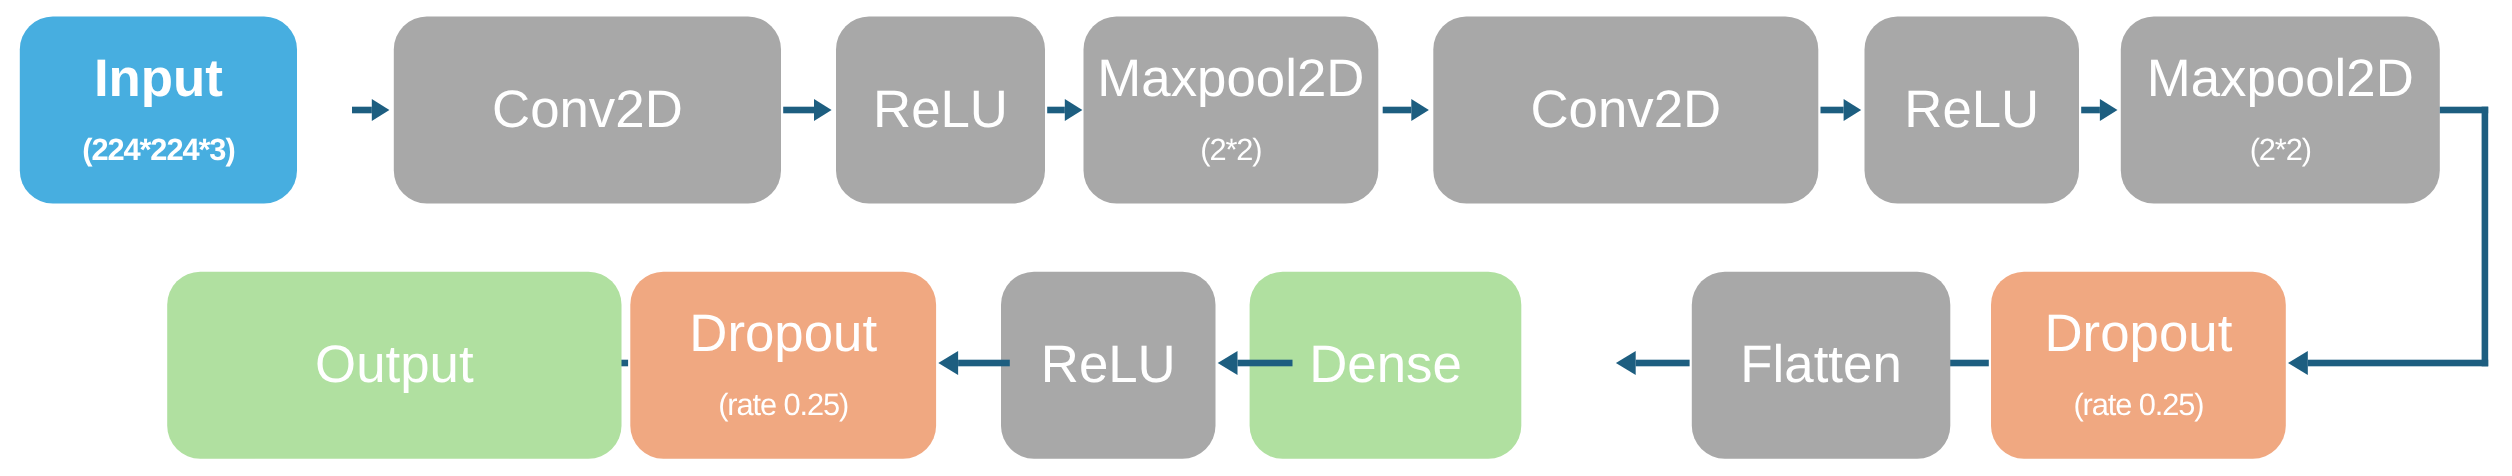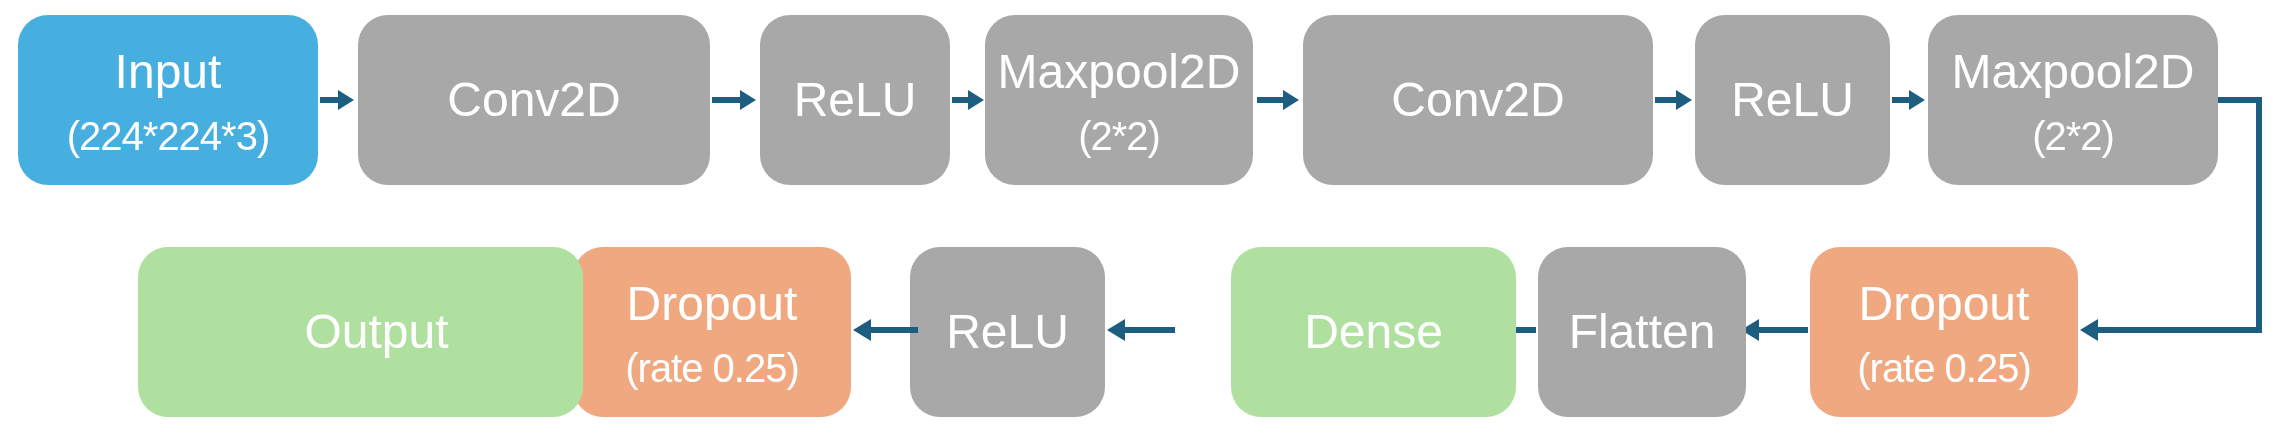--- a/index.html
+++ b/index.html
@@ -22,40 +22,40 @@
     display:flex;
     flex-direction:column;
     justify-content:center;
     align-items:center;
     color:var(--label-white,#fff);
     text-align:center;
   }
   .row1{top:15px;}
   .row2{top:247px;}
   .l1{font-size:48px;line-height:72px;white-space:nowrap;}
-  .l2{font-size:40px;line-height:56px;white-space:nowrap;letter-spacing:-1px;}
+  .l2{font-size:28px;line-height:56px;white-space:nowrap;letter-spacing:-1px;}
   .l2:empty{display:none;}
   .bg-input{background:var(--input-blue,#47AEE0);}
   .bg-gray{background:var(--layer-gray,#A8A8A8);}
   .bg-green{background:var(--dense-green,#B0E0A0);}
   .bg-orange{background:var(--dropout-orange,#F0A881);}
 
-  #blk-input   {left:18px;  width:300px;}
+  #blk-input   {left:18px;  width:252px;font-weight:bold;}
   #blk-conv1   {left:358px; width:352px;}
   #blk-relu1   {left:760px; width:190px;}
   #blk-maxpool1{left:985px; width:268px;}
   #blk-conv2   {left:1303px;width:350px;}
   #blk-relu2   {left:1695px;width:195px;}
   #blk-maxpool2{left:1928px;width:290px;}
 
-  #blk-output  {left:138px; width:413px;padding-left:32px;}
+  #blk-output  {left:152px; width:413px;}
   #blk-dropout2{left:573px; width:278px;}
   #blk-relu3   {left:910px; width:195px;}
-  #blk-dense   {left:1231px;width:285px;}
-  #blk-flatten {left:1538px;width:208px;}
+  #blk-dense   {left:1136px;width:247px;}
+  #blk-flatten {left:1538px;width:235px;}
   #blk-dropout1{left:1810px;width:268px;}
 
   
   .ar{
     position:absolute;
     top:97px;height:6px;
     background:var(--connector-teal,#1D5E80);
   }
   .ar::after{
     content:'';

